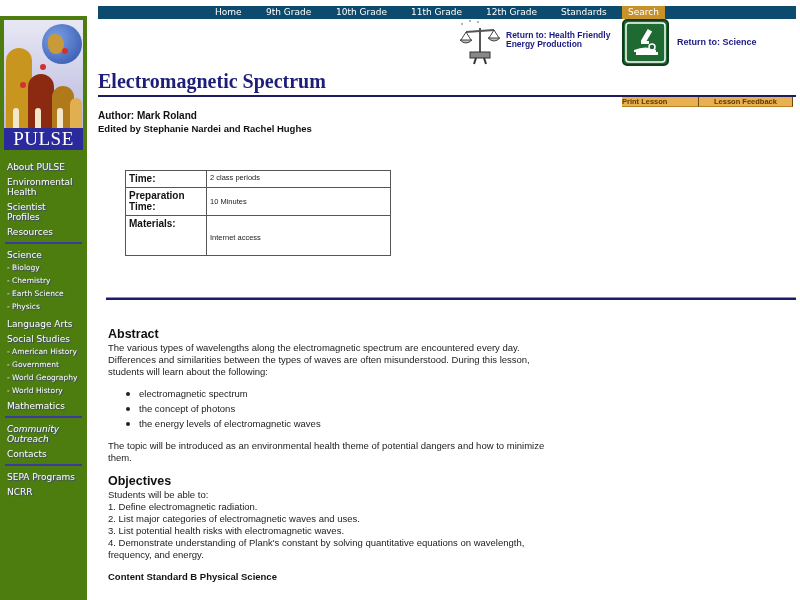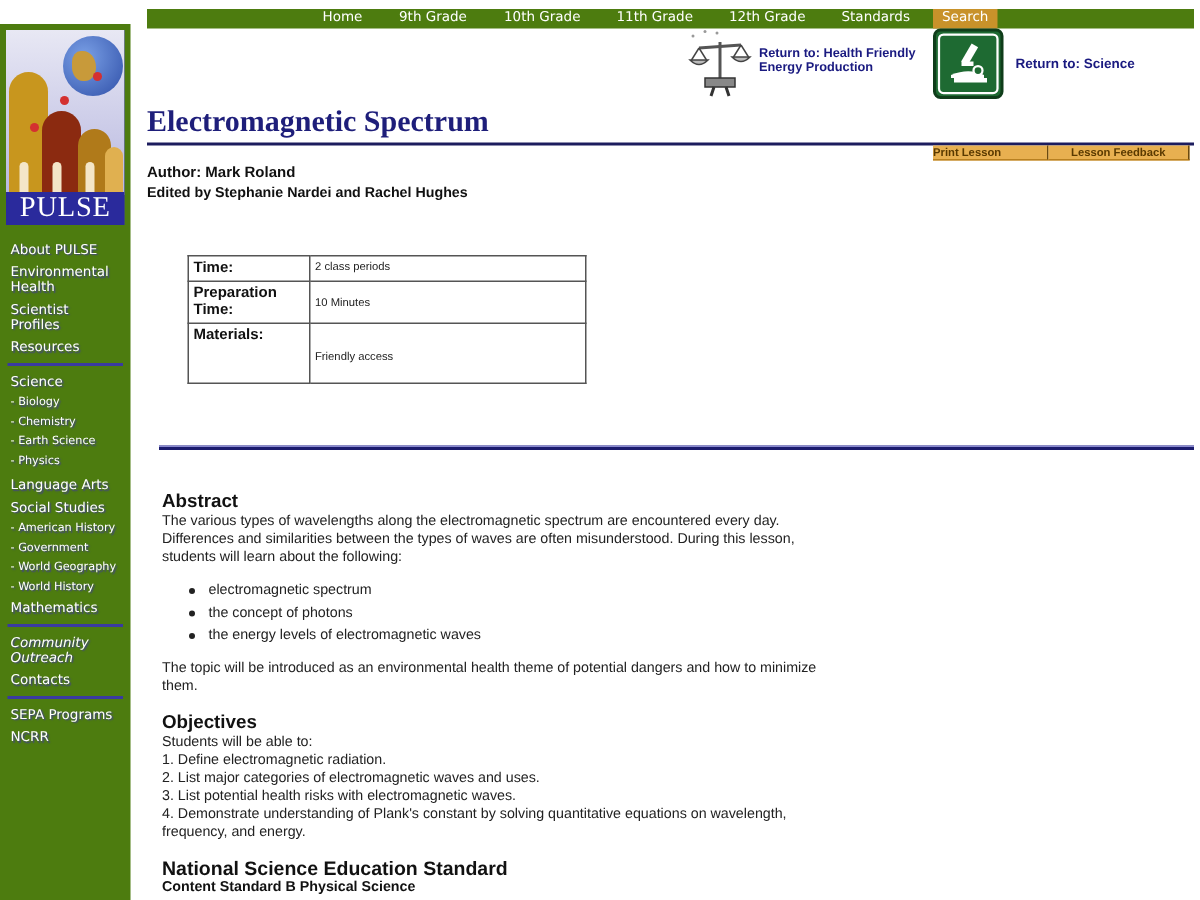--- a/index.html
+++ b/index.html
@@ -19,21 +19,21 @@
   #logo .arch { position: absolute; bottom: 20px; width: 6px; height: 22px; background: #f4e6c8; border-radius: 3px 3px 0 0; }
   #logo .dot { position: absolute; width: 6px; height: 6px; border-radius: 50%; background: #d43030; }
   #logo .label { position: absolute; left: 0; bottom: 0; width: 79px; height: 22px; background: #2a2a9c; color: #ffffff; font-family: "Liberation Serif", serif; font-size: 19px; text-align: center; line-height: 22px; letter-spacing: 0.5px; }
 
   #nav { position: absolute; left: 0; top: 146px; width: 87px; }
   .nav-item { display: block; color: #ffffff; font-family: "DejaVu Sans", sans-serif; font-size: 9px; line-height: 10px; padding: 0 7px; margin-bottom: 5px; text-shadow: 1px 1px 1px #40408a; cursor: pointer; }
   .nav-sub { display: block; color: #ffffff; font-family: "DejaVu Sans", sans-serif; font-size: 7.5px; line-height: 9px; padding: 0 7px; margin-bottom: 4px; text-shadow: 1px 1px 1px #40408a; cursor: pointer; }
   .nav-divider { height: 2px; background: #3a3aa0; margin: 4px 5px 6px 5px; }
 
   
-  #topbar { position: absolute; left: 98px; top: 6px; width: 698px; height: 13px; background: #4d7c0f; }
+  #topbar { position: absolute; left: 98px; top: 6px; width: 698px; height: 13px; background: #0c4a6e; }
   .top-link { position: absolute; top: 0; height: 13px; line-height: 13px; color: #ffffff; font-family: "DejaVu Sans", sans-serif; font-size: 9px; cursor: pointer; }
   .top-link.search { background: #c8922a; padding: 0 6px; }
 
   
   #return-health { position: absolute; left: 456px; top: 18px; width: 170px; height: 50px; cursor: pointer; }
   #scale-icon { position: absolute; left: 0; top: 0; width: 48px; height: 48px; }
   #return-health-text { position: absolute; left: 50px; top: 13px; width: 120px; color: #1a1a80; font-weight: bold; font-size: 8.5px; line-height: 9px; }
   #return-science { position: absolute; left: 622px; top: 19px; width: 175px; height: 48px; cursor: pointer; }
   #microscope-icon { position: absolute; left: 0; top: 0; width: 47px; height: 47px; background: #1e6a32; border: 2px solid #0f3d1a; border-radius: 5px; }
   #return-science-text { position: absolute; left: 55px; top: 18px; color: #1a1a80; font-weight: bold; font-size: 9px; }
@@ -182,21 +182,21 @@
         <tr id="row-time">
       <td class="lbl">Time:</td>
       <td class="val">2 class periods</td>
     </tr>
     <tr id="row-prep">
       <td class="lbl">Preparation Time:</td>
       <td class="val">10 Minutes</td>
     </tr>
     <tr id="row-mat">
       <td class="lbl">Materials:</td>
-      <td class="val">Friendly access</td>
+      <td class="val">Internet access</td>
     </tr>
   </tbody>
     </table>
 
   <div id="section-rule"></div>
 
   <div id="content">
     <div class="h2">Abstract</div>
     <p class="para">The various types of wavelengths along the electromagnetic spectrum are encountered every day. Differences and similarities between the types of waves are often misunderstood. During this lesson, students will learn about the following:</p>
     <ul class="bullets">
@@ -206,16 +206,15 @@
     </ul>
     <p class="para">The topic will be introduced as an environmental health theme of potential dangers and how to minimize them.</p>
     <div class="gap"></div>
     <div class="h2">Objectives</div>
     <p class="para">Students will be able to:</p>
     <p class="para">1. Define electromagnetic radiation.</p>
     <p class="para">2. List major categories of electromagnetic waves and uses.</p>
     <p class="para">3. List potential health risks with electromagnetic waves.</p>
     <p class="para">4. Demonstrate understanding of Plank's constant by solving quantitative equations on wavelength, frequency, and energy.</p>
     <div class="gap"></div>
-    <div class="h2 big">National Science Education Standard</div>
     <div class="sub">Content Standard B Physical Science</div>
   </div>
 </div>
 
 </body></html>

